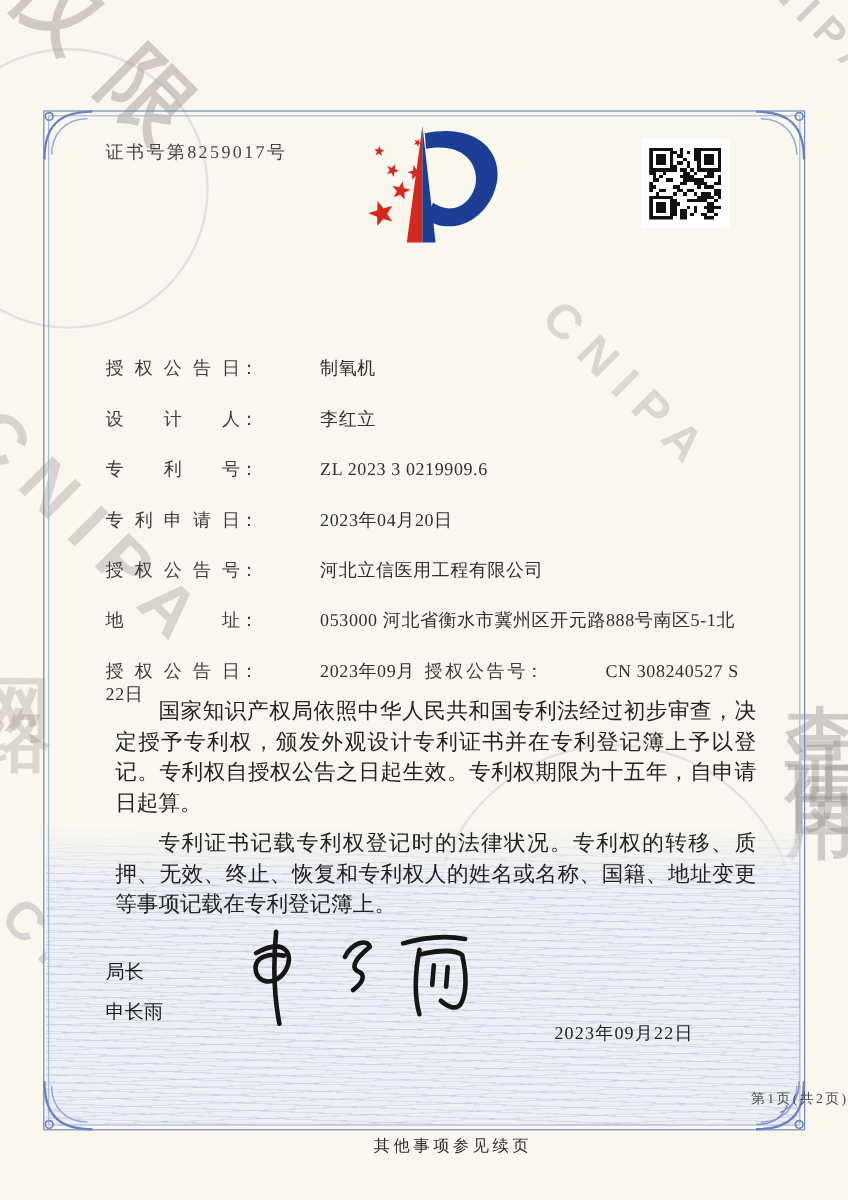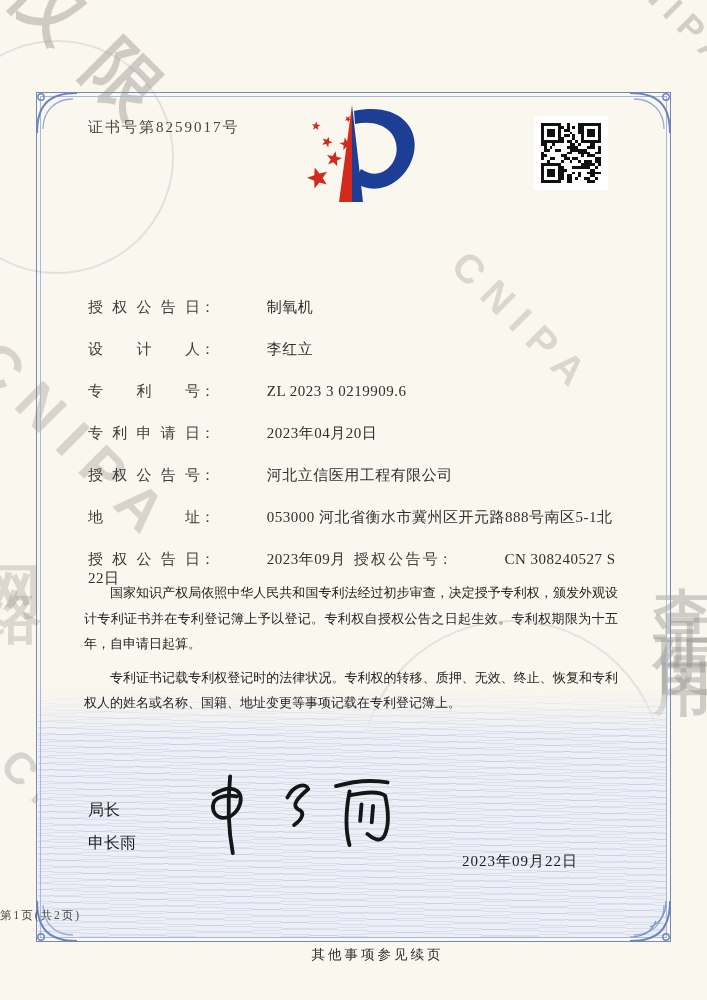--- a/index.html
+++ b/index.html
@@ -55,36 +55,36 @@
   .frow{height:42px;}
   .flabel{display:inline-block;width:112px;text-align:justify;text-align-last:justify;
           color:#3c3c3c;vertical-align:top;}
   .fcolon{color:#3c3c3c;}
   .fvalue{color:#2f2f2f;letter-spacing:.5px;margin-left:48px;}
   .grant-pair{display:inline-block;vertical-align:top;}
   .gp1{width:262px;}
   .gp2 .flabel{width:84px;}
 
   
-  .body-text{position:absolute;left:84px;top:580px;width:534px;z-index:5;font-size:13px;
+  .body-text{position:absolute;left:96px;top:580px;width:534px;z-index:5;font-size:18px;
              line-height:25.5px;color:#222;text-align:justify;}
   .body-text p{margin:0 0 8px 0;text-indent:2em;}
 
   
   .sig-title{position:absolute;left:88px;top:800px;font-size:16px;color:#1c1c1c;z-index:5;
              font-family:"Liberation Sans","DejaVu Sans",sans-serif;}
   .sig-name{position:absolute;left:88px;top:833px;font-size:16px;color:#1c1c1c;z-index:5;
             font-family:"Liberation Sans","DejaVu Sans",sans-serif;}
   .signature{position:absolute;left:195px;top:762px;width:230px;height:100px;z-index:5;
              transform:rotate(-2deg);}
   .issue-date{position:absolute;left:400px;top:852px;width:240px;text-align:center;
               font-size:15px;color:#1e1e1e;z-index:5;letter-spacing:1px;}
 
   
-  .page-no{position:absolute;left:0;top:908px;width:707px;text-align:left;font-size:11.5px;
+  .page-no{position:absolute;left:0;top:908px;width:707px;text-align:right;font-size:11.5px;
            color:#4a4a4a;letter-spacing:2px;z-index:5;}
   .footer-note{position:absolute;left:0;top:946px;width:707px;text-align:center;font-size:13.5px;
                color:#2c2c2c;letter-spacing:3px;z-index:5;margin-left:24px;}
 </style>
 </head>
 <body>
 
 <div class="page">
 
   <span class="wm wm1">仅限</span>

